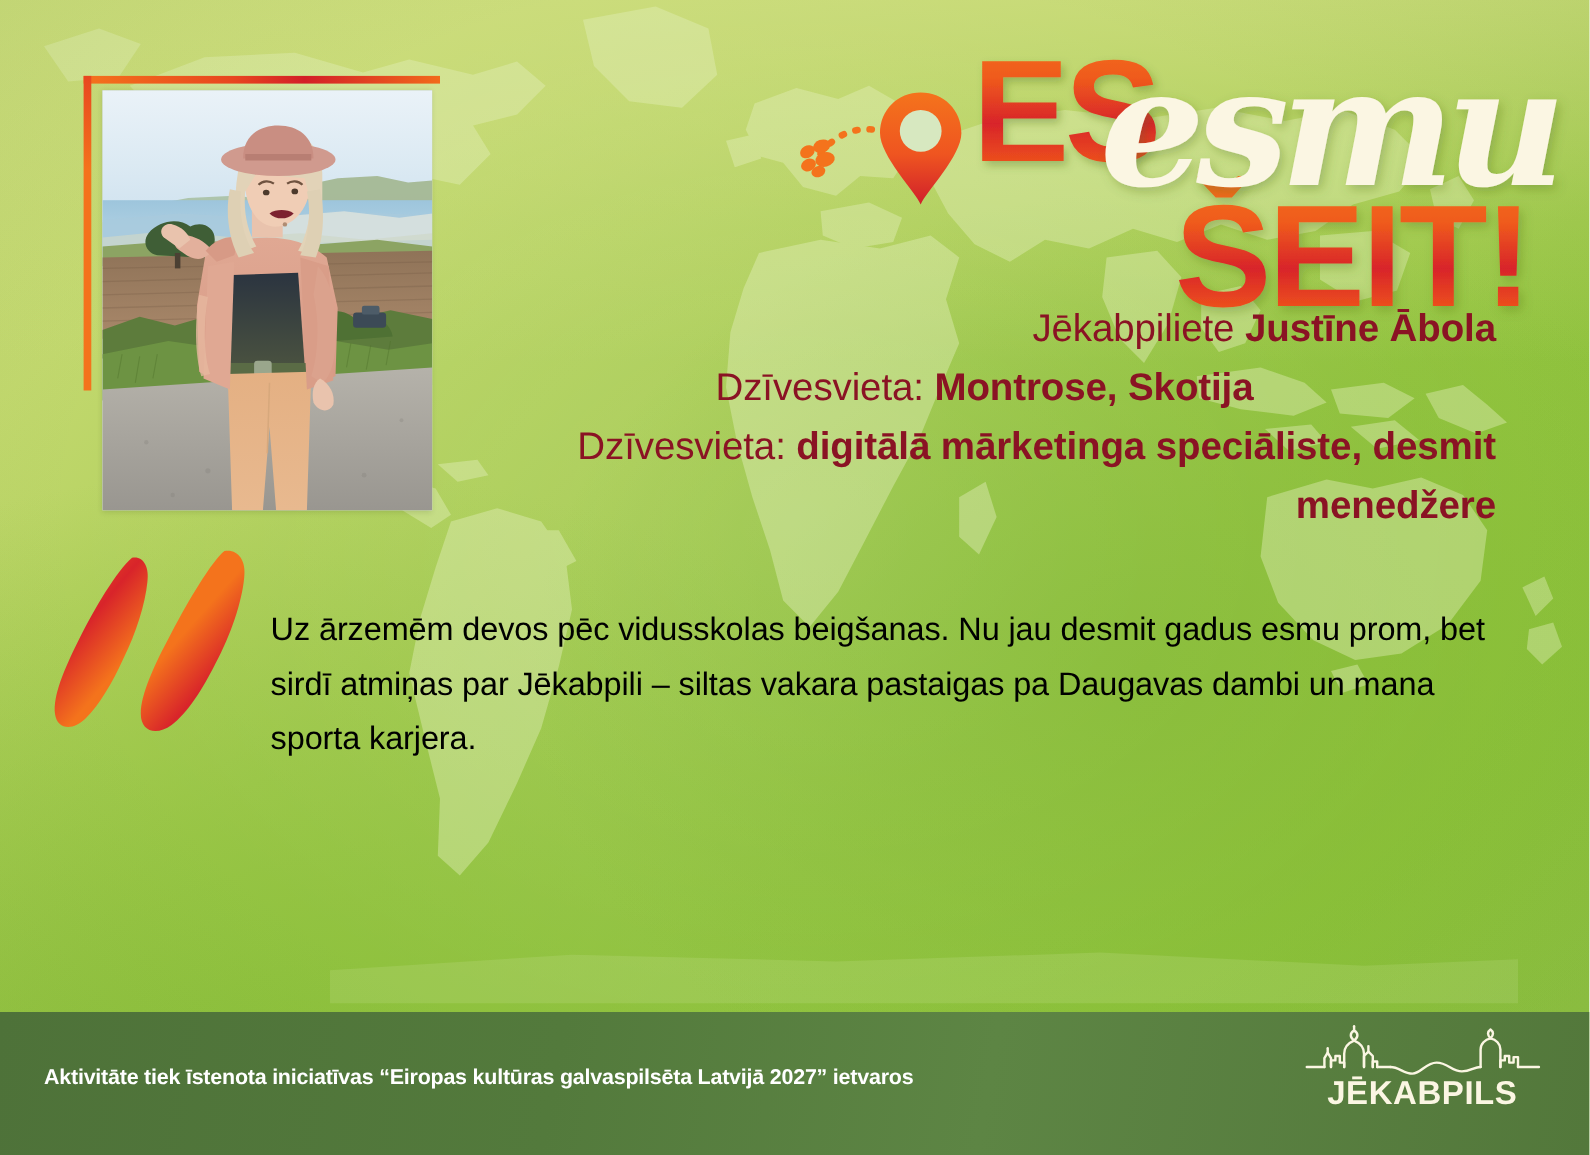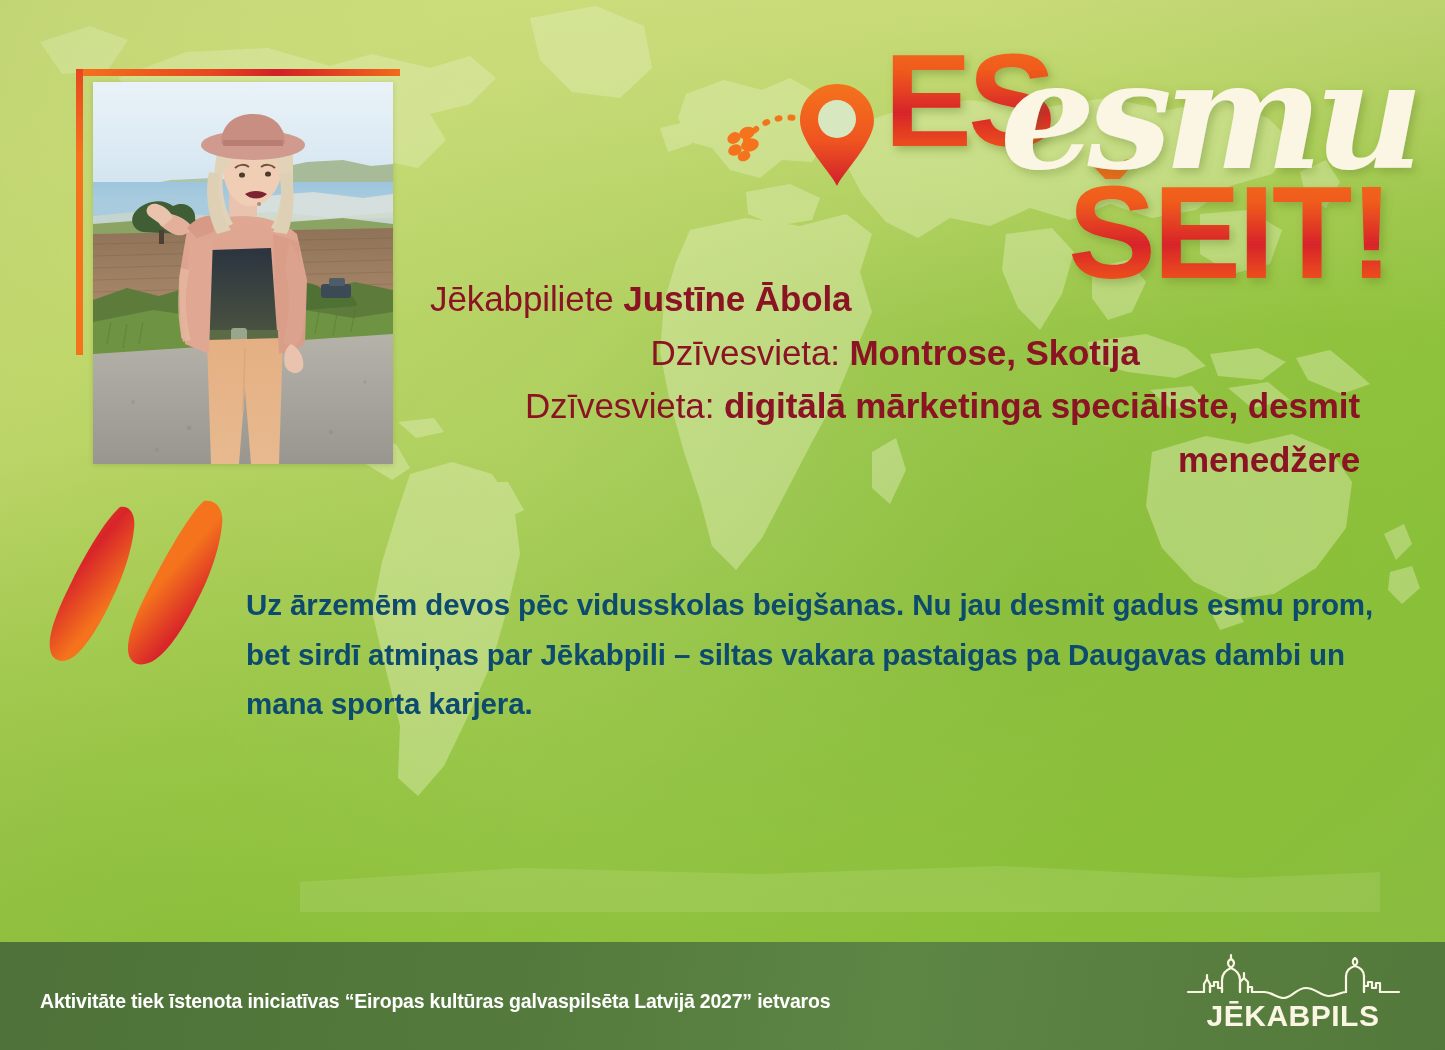--- a/index.html
+++ b/index.html
@@ -104,54 +104,54 @@
   }
   .info-line {
     font-size: 35px;
     line-height: 1.53;
     font-weight: 400;
     letter-spacing: -0.1px;
     white-space: nowrap;
   }
   .info-line.wrap { white-space: normal; }
   .info-line b { font-weight: 700; }
-  .info-line:first-child { text-align: left; }
+  .info-line:first-child { text-align: right; }
   .info-line.l2 { text-align: center; }
 
   
   .quote-mark {
     position: absolute;
     left: 48px;
     top: 497px;
     width: 200px;
     height: 190px;
     pointer-events: none;
   }
   .quote-mark svg { display: block; width: 100%; height: 100%; overflow: visible; }
 
   .quote-text {
     position: absolute;
     left: 246px;
-    top: 580px;
+    top: 548px;
     width: 1140px;
-    color: #0c4a6e;
+    color: #000000;
     font-size: 29.5px;
-    font-weight: 700;
+    font-weight: 400;
     line-height: 1.68;
     letter-spacing: -0.1px;
   }
   .quote-text p { margin: 0; }
 
   
   .footer {
     position: absolute;
     left: 0;
     bottom: 0;
     width: 1445px;
-    height: 108px;
+    height: 130px;
     background: linear-gradient(100deg, #4e7239 0%, #537a3c 35%, #5d8544 62%, #53783b 100%);
   }
   .footer-text {
     position: absolute;
     left: 40px;
     top: 48px;
     color: #ffffff;
     font-size: 19.5px;
     font-weight: 700;
     letter-spacing: -0.2px;

